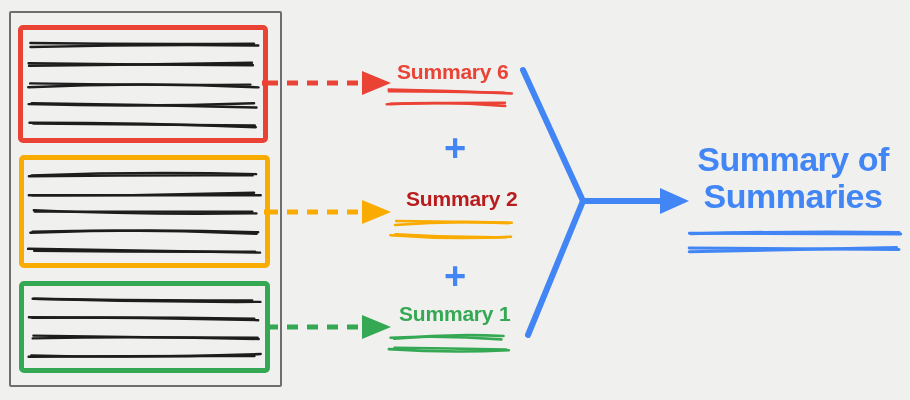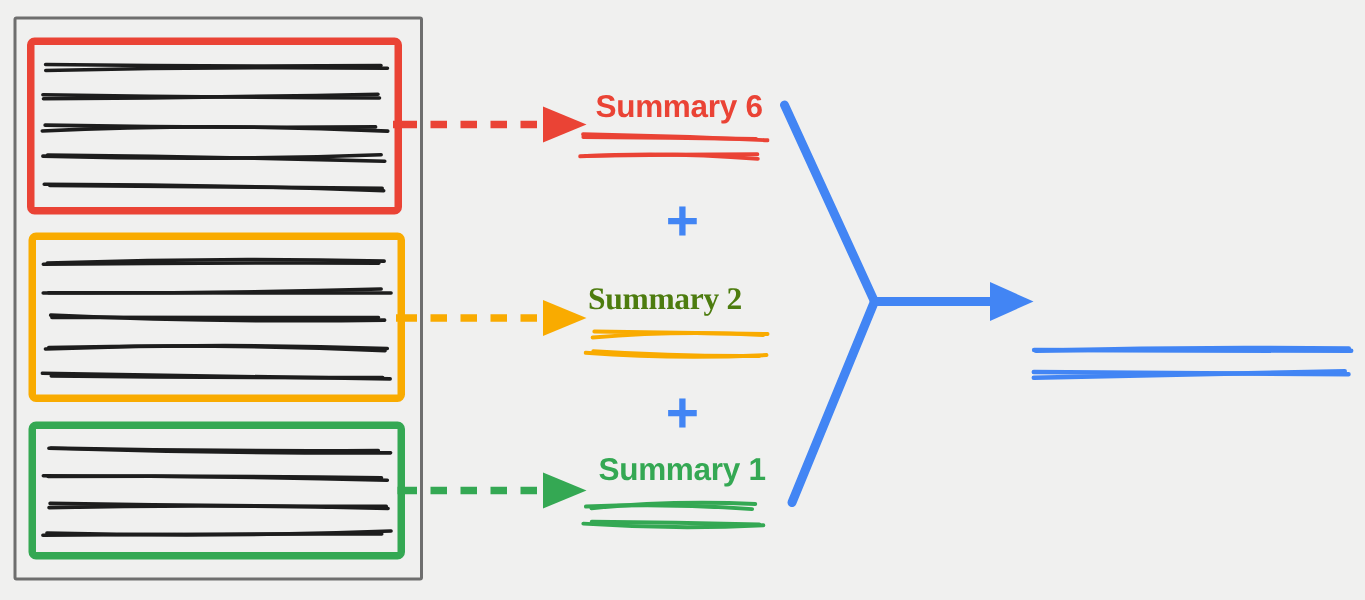--- a/index.html
+++ b/index.html
@@ -29,21 +29,21 @@
   .chunk-red{left:18px;top:25px;width:250px;height:118px;border:5px solid #EA4335;}
   .chunk-orange{left:19px;top:155px;width:251px;height:113px;border:5px solid #F9AB00;}
   .chunk-green{left:19px;top:281px;width:251px;height:92px;border:5px solid #34A853;}
   .overlay{position:absolute;left:0;top:0;pointer-events:none;}
   .slabel{
     position:absolute;
     font-size:21px;font-weight:700;letter-spacing:-0.2px;
     white-space:nowrap;
   }
   .s1{left:397px;top:60px;color:#EA4335;}
-  .s2{left:392px;top:187px;color:#4d7c0f;font-family:Liberation Serif, serif;}
+  .s2{left:406px;top:187px;color:#b91c1c;}
   .s3{left:399px;top:302px;color:#34A853;}
   .uline{position:absolute;}
   .u1{left:385px;top:84px;}
   .u2{left:389px;top:216px;}
   .u3{left:387px;top:330px;}
   .uresult{left:685px;top:221px;}
   .plus{
     position:absolute;width:36px;
     text-align:center;
     color:#4285F4;font-size:38px;font-weight:700;line-height:38px;
@@ -154,20 +154,24 @@
   <div class="plus plus2">+</div>
 
   <div class="slabel s3">Summary 1</div>
   <svg class="uline u3" width="124" height="26">
       <path d="M 3.6 7.7 Q 59.0 5.3 114.4 9.4" fill="none" stroke="#34A853" stroke-width="2.6" stroke-linecap="round"></path>
       <path d="M 7.3 8.8 Q 61.9 3.4 116.5 6.0" fill="none" stroke="#34A853" stroke-width="2.6" stroke-linecap="round"></path>
       <path d="M 1.9 19.1 Q 61.9 23.2 121.9 20.2" fill="none" stroke="#34A853" stroke-width="2.6" stroke-linecap="round"></path>
       <path d="M 7.5 17.8 Q 63.4 18.4 119.2 19.6" fill="none" stroke="#34A853" stroke-width="2.6" stroke-linecap="round"></path>
     </svg>
 
+  <div class="result-title">
+    <div>Summary of</div>
+    <div>Summaries</div>
+  </div>
   <svg class="uline uresult" width="220" height="36">
       <path d="M 4.4 12.3 Q 110.1 12.4 215.8 12.9" fill="none" stroke="#4285F4" stroke-width="3" stroke-linecap="round"></path>
       <path d="M 5.7 12.8 Q 110.0 10.0 214.2 11.4" fill="none" stroke="#4285F4" stroke-width="3" stroke-linecap="round"></path>
       <path d="M 4.2 27.0 Q 109.1 27.8 214.0 28.5" fill="none" stroke="#4285F4" stroke-width="3" stroke-linecap="round"></path>
       <path d="M 4.2 30.8 Q 107.9 28.4 211.5 26.5" fill="none" stroke="#4285F4" stroke-width="3" stroke-linecap="round"></path>
     </svg>
 
 </div>
 
 </body></html>

